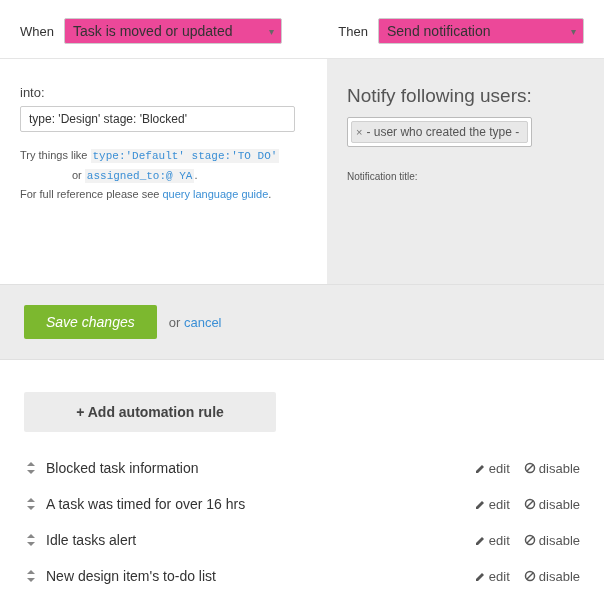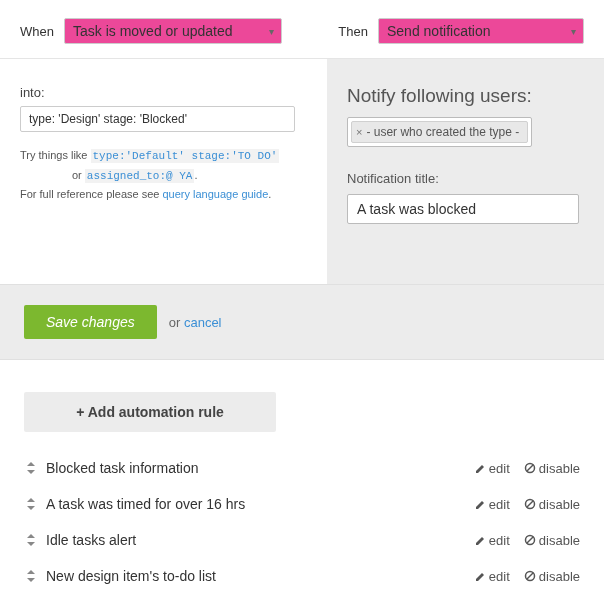--- a/index.html
+++ b/index.html
@@ -94,21 +94,21 @@
   align-items: center;
   background: #e8e8e8;
   border: 1px solid #d0d0d0;
   border-radius: 2px;
   padding: 3px 8px 3px 4px;
   font-size: 12px;
   color: #555;
   gap: 4px;
 }
 .tag .x { font-size: 11px; color: #777; cursor: pointer; }
-.title-label { font-size: 13px; color: #555; margin: 24px 0 8px 0; display: block; }
+.title-label { font-size: 10px; color: #555; margin: 24px 0 8px 0; display: block; }
 .title-input {
   width: 232px;
   height: 30px;
   border: 1px solid #bbb;
   padding: 0 9px;
   font-size: 14px;
   color: #333;
   border-radius: 2px;
 }
 
@@ -209,21 +209,20 @@
   </div>
   <div class="body-right">
     <label class="notify-label">Notify following users:</label>
     <div class="tag-box">
       <span class="tag">
         <span class="x">×</span>
         <span>- user who created the type -</span>
       </span>
     </div>
     <label class="title-label">Notification title:</label>
-    <input class="title-input" type="text" value="A task was blocked" style="">
   </div>
 </div>
 
 <div class="save-row">
   <button class="save-btn">Save changes</button>
   <span class="or-cancel">
     <span>or</span>
     <a href="#">cancel</a>
   </span>
 </div>

